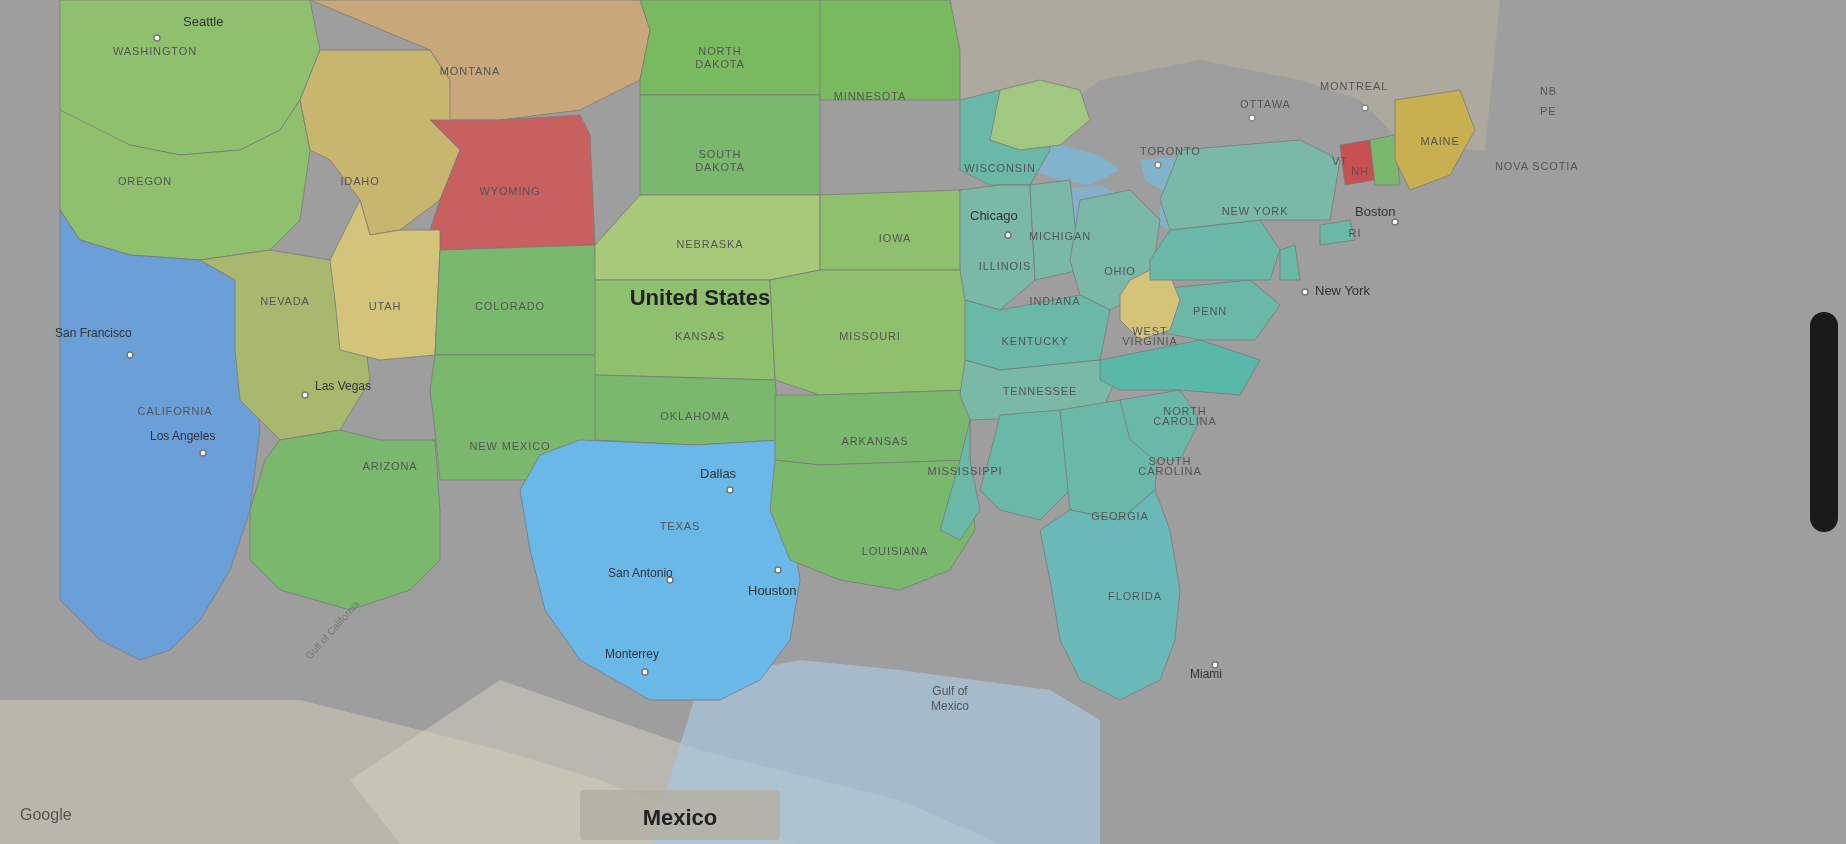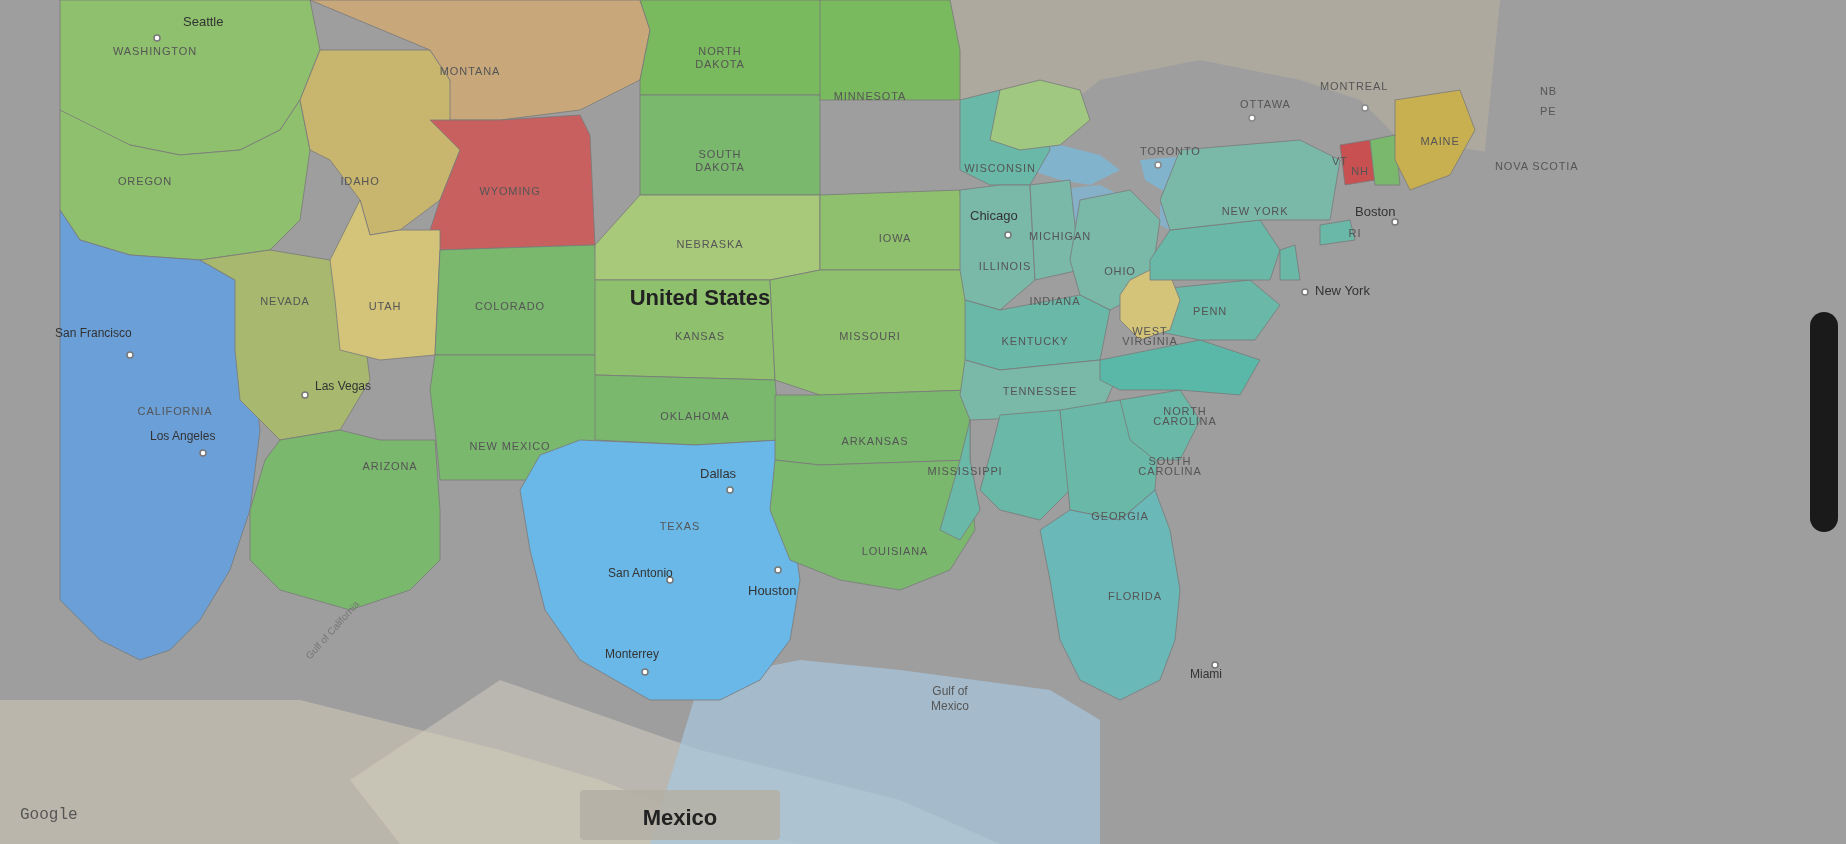--- a/index.html
+++ b/index.html
@@ -71,21 +71,21 @@
       z-index: 100;
     }
 
     
     #google-watermark {
       position: absolute;
       bottom: 20px;
       left: 20px;
       font-size: 16px;
       color: #555;
-      font-family: Liberation Mono, monospace;
+      font-family: Liberation Sans, sans-serif;
       z-index: 50;
     }
   </style>
 </head>
 <body>
 
 <div id="map-container">
   <div id="map-bg"></div>
 
   <svg id="map-svg" viewBox="0 0 1846 844" xmlns="http://www.w3.org/2000/svg">

